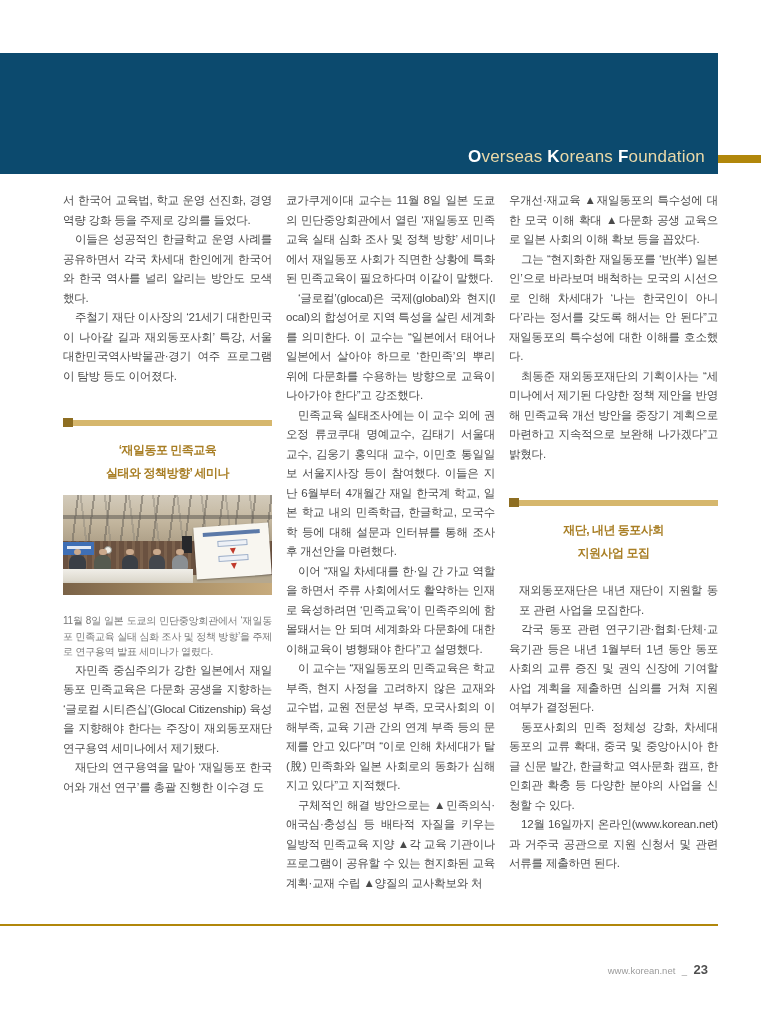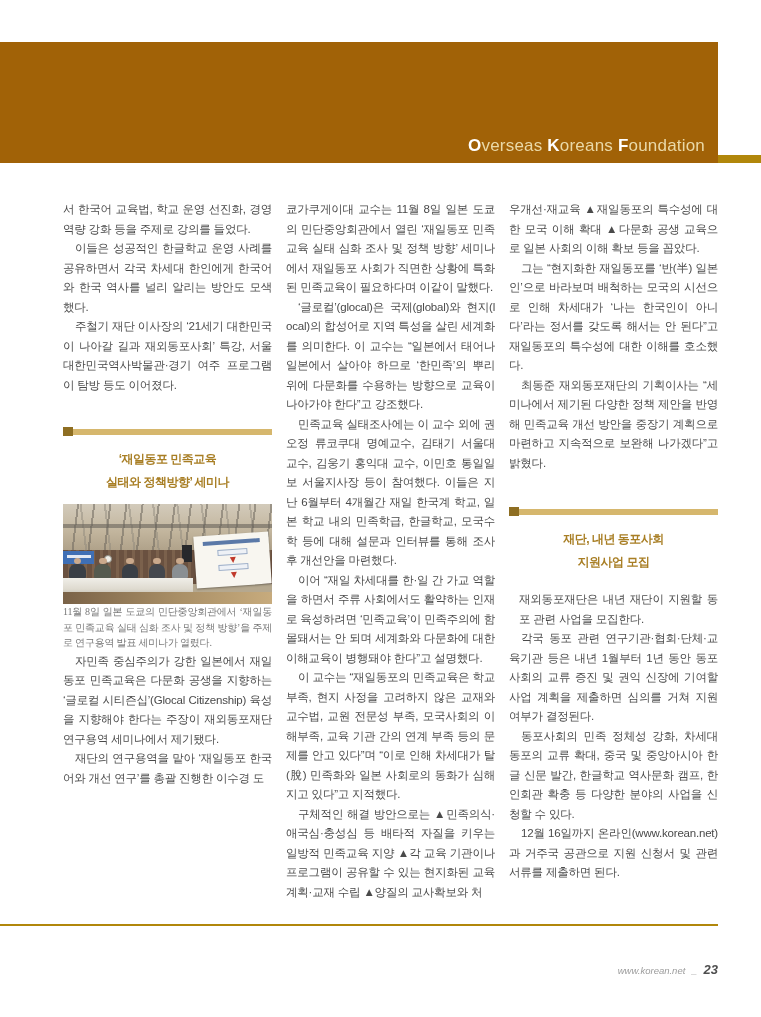--- a/index.html
+++ b/index.html
@@ -3,25 +3,25 @@
 <meta charset="utf-8">
 <style>
   * { margin:0; padding:0; box-sizing:border-box; }
   html,body { background:#ffffff; }
   body {
     width:761px; height:1017px; position:relative; overflow:hidden;
     font-family:"Liberation Sans", sans-serif;
   }
   
   .gold-strip { position:absolute; left:0; top:155px; width:761px; height:8px; background:#b1870b; }
-  .gold-block { position:absolute; left:0; top:42px; width:718px; height:121px; background:#a16207; }
+  .gold-block { position:absolute; left:0; top:53px; width:718px; height:121px; background:#0c4a6e; }
   .brand { position:absolute; right:13px; bottom:7px; font-size:17px; letter-spacing:0.2px; color:#ead9a8; white-space:nowrap; }
   .brand .cap { color:#ffffff; font-weight:bold; }
   
-  .columns { position:absolute; left:63px; top:200px; width:655px; display:flex; gap:14px; }
+  .columns { position:absolute; left:63px; top:191px; width:655px; display:flex; gap:14px; }
   .col { width:209px; }
   .col p.body {
     font-size:11.5px; line-height:19.5px; color:#4a4a4a;
     text-align:justify; word-break:break-all; letter-spacing:-0.2px;
     text-indent:12px;
   }
   .col p.noindent { text-indent:0; }
   
   .sec-head { margin-top:32px; }
   .sec-bar { display:flex; align-items:center; height:9px; }
@@ -55,33 +55,33 @@
     border-left:3px solid transparent; border-right:3px solid transparent; border-top:6px solid #c0392b; }
   .slide-arrow1 { top:44%; } .slide-arrow2 { top:74%; }
   .ph-table { position:absolute; left:0; top:74%; width:62%; height:16%;
     background:linear-gradient(180deg,#f0eee8 0%,#dedacf 70%,#c9c4b7 100%); }
   .ph-floor { position:absolute; left:0; top:88%; width:100%; height:12%;
     background:linear-gradient(90deg,#7a6247 0%, #a98f66 55%, #c7ab7d 100%); }
   .person { position:absolute; top:60%; width:8%; height:15%; background:#3a3f46; border-radius:45% 45% 15% 15%; }
   .person::before { content:""; position:absolute; left:28%; top:-42%; width:45%; height:45%; border-radius:50%; background:#caa98c; }
   .p1{left:3%;} .p2{left:15%; background:#555a4f;} .p3{left:28%;} .p4{left:41%; background:#44474d;} .p5{left:52%; background:#8a8f93;}
   
-  .caption { margin-top:0; font-size:10px; line-height:15.5px; color:#777777;
-    text-align:justify; word-break:break-all; letter-spacing:-0.2px;font-family:Liberation Serif, serif; }
+  .caption { margin-top:18px; font-size:10px; line-height:15.5px; color:#777777;
+    text-align:justify; word-break:break-all; letter-spacing:-0.2px; }
   .after-photo { margin-top:1px; }
   .after-sec { margin-top:15px;margin-left:10px; }
   .sec-head-3 { margin-top:34px; margin-bottom:16px; }
   
   .endmark { display:inline-block; width:12px; height:13px; margin-left:4px; vertical-align:-2px;
     background:linear-gradient(135deg,#f3b229 0%, #7cb84a 55%, #62b1e0 100%); padding:1px; }
   .endmark .inner { display:flex; align-items:center; justify-content:center;
     width:10px; height:11px; background:#ffffff; font-size:8px; color:#444; font-weight:bold; }
   
   .bottom-rule { position:absolute; left:0; top:924px; width:718px; height:2px; background:#b1870b; }
-  .footer { position:absolute; right:43px; top:960px; white-space:nowrap;font-style:italic; }
+  .footer { position:absolute; right:53px; top:960px; white-space:nowrap; }
   .footer .site { font-size:9.5px; color:#9b9b9b; }
   .footer .sep { font-size:9.5px; color:#9b9b9b; margin:0 2px; }
   .footer .pagenum { font-size:13px; color:#4f4f4f; font-weight:bold; }
 </style>
 </head>
 <body>
 
 <div class="gold-strip"></div>
 <div class="gold-block">
   <div class="brand"><span class="cap">O</span><span>verseas </span><span class="cap">K</span><span>oreans </span><span class="cap">F</span><span>oundation</span></div>

